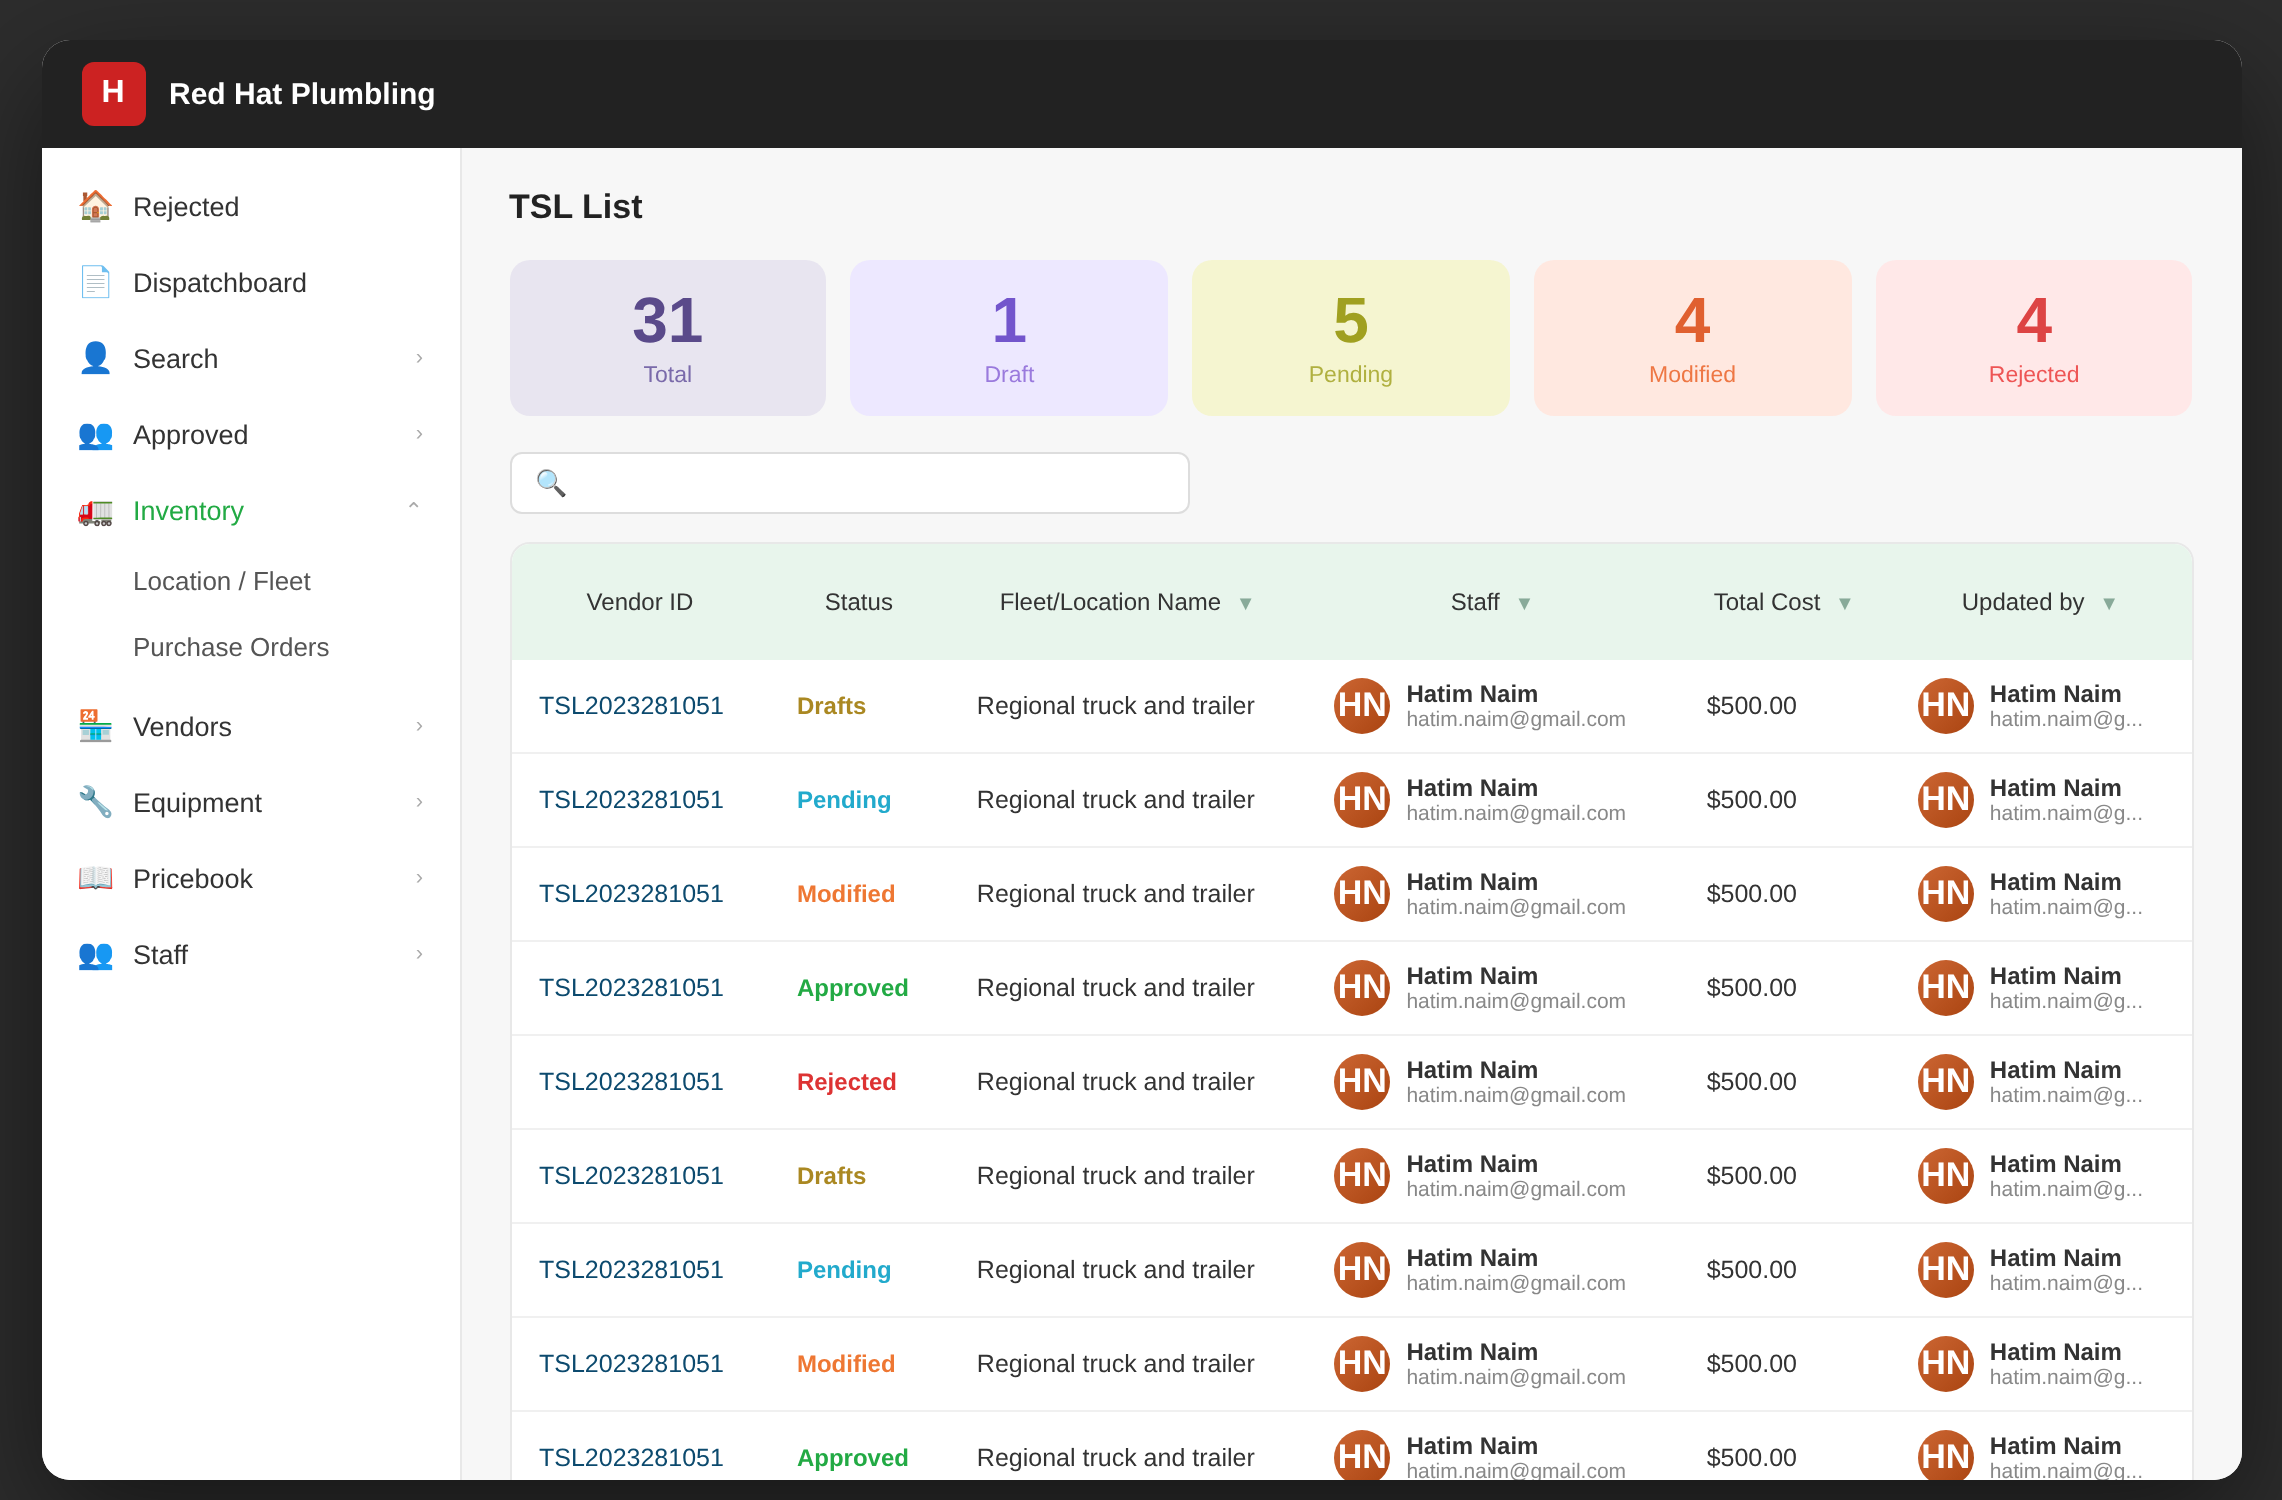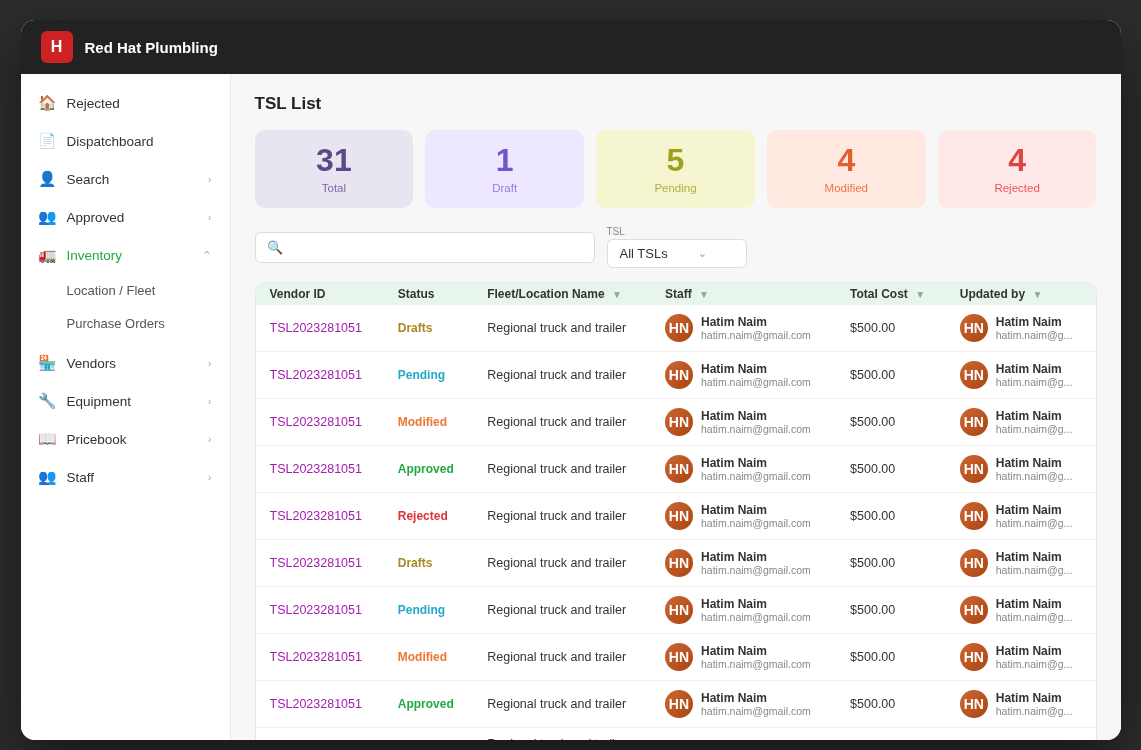--- a/index.html
+++ b/index.html
@@ -219,40 +219,40 @@
       border: 1px solid #e8e8e8;
     }
     table {
       width: 100%;
       border-collapse: collapse;
     }
     thead tr {
       background: #e8f5ec;
     }
     thead th {
-      padding: 4px 14px;
-      text-align: left;
+      padding: 22px 14px;
+      text-align: center;
       font-size: 12px;
-      font-weight: 700;
+      font-weight: 400;
       color: #333;
       white-space: nowrap;
     }
     thead th .filter-icon { color: #88aa99; margin-left: 4px; font-size: 10px; }
     tbody tr {
       border-bottom: 1px solid #f0f0f0;
     }
     tbody tr:last-child { border-bottom: none; }
     tbody td {
       padding: 9px 14px;
       font-size: 12.5px;
       color: #333;
       vertical-align: middle;
     }
     .vendor-id {
-      color: #a21caf;
+      color: #0c4a6e;
       cursor: pointer;
       font-weight: 500;
       text-align: right;
     }
     .status-badge {
       font-weight: 600;
       font-size: 12px;
     }
     .status-drafts { color: #aa8822; }
     .status-pending { color: #22aacc; }
@@ -266,21 +266,21 @@
     }
     .avatar {
       width: 28px;
       height: 28px;
       border-radius: 50%;
       background: linear-gradient(135deg, #cc6633, #aa4411);
       display: flex;
       align-items: center;
       justify-content: center;
       color: white;
-      font-size: 14px;
+      font-size: 17px;
       font-weight: 600;
       flex-shrink: 0;
       overflow: hidden;
     }
     .staff-info .staff-name { font-size: 12px; font-weight: 600; color: #333; }
     .staff-info .staff-email { font-size: 10.5px; color: #888; }
     .cost { font-weight: 500; color: #333; }
     .updated-cell {
       display: flex;
       align-items: center;
@@ -412,27 +412,20 @@
         </div>
         <div class="stat-card rejected">
           <div class="stat-number">4</div>
           <div class="stat-label">Rejected</div>
         </div>
       </div>
 
       <div class="filters-row">
         <div class="search-box">
           <span class="search-icon">🔍</span>
-        </div>
-        <div class="tsl-filter">
-          <span class="tsl-filter-label">TSL</span>
-          <div class="tsl-select">
-            <span>All TSLs</span>
-            <span class="chevron">⌄</span>
-          </div>
         </div>
       </div>
 
       <div class="table-container">
         <table>
           <thead>
             <tr>
               <th>
                 Vendor ID
               </th>

